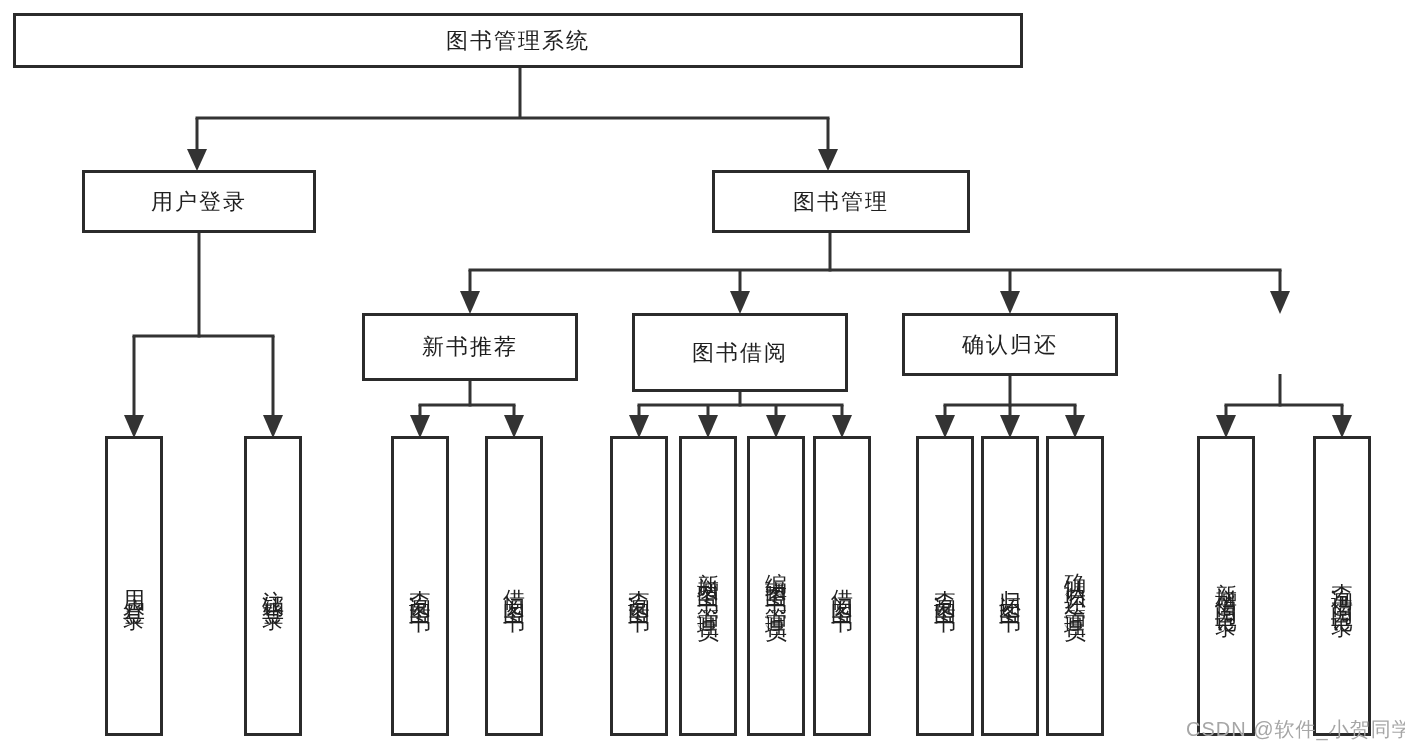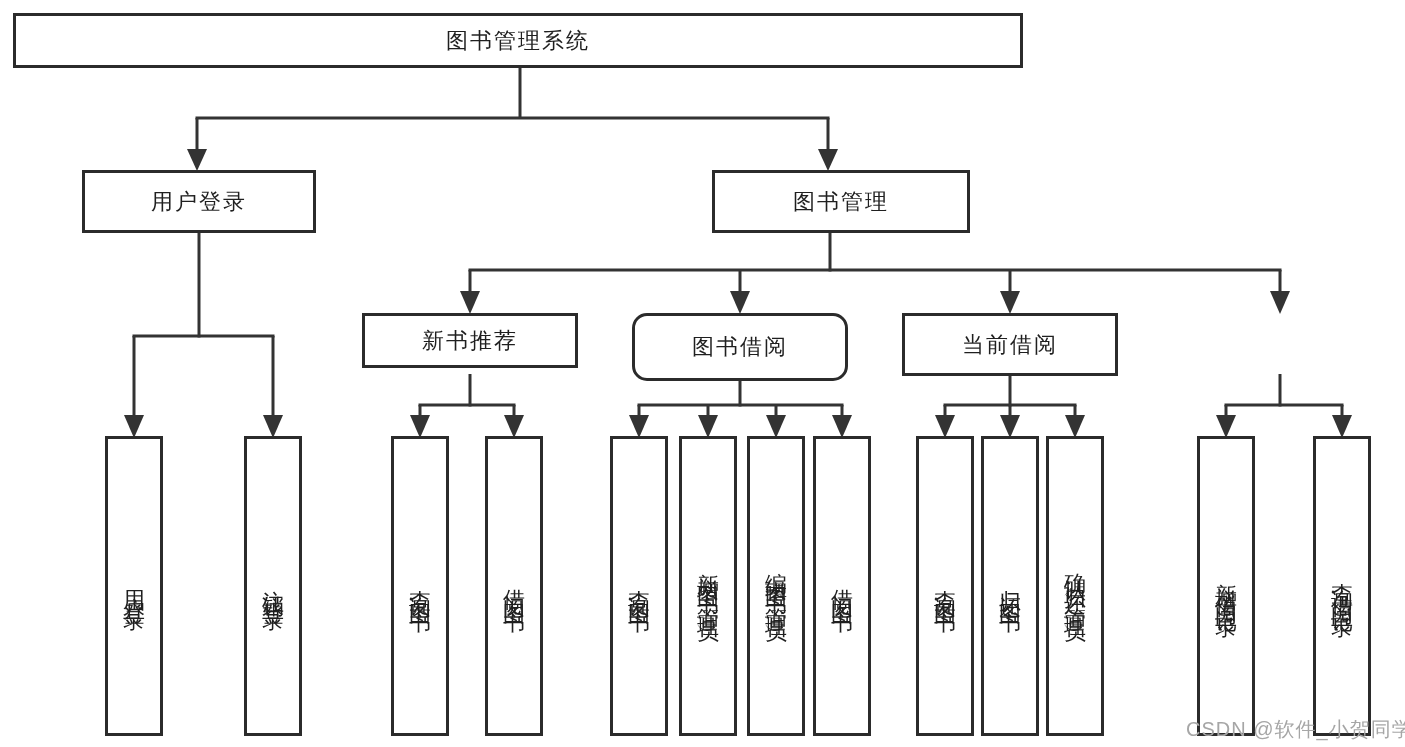--- a/index.html
+++ b/index.html
@@ -125,23 +125,23 @@
     <polygon points="1216,415 1236,415 1226,438"></polygon>
     <line x1="1342" y1="405" x2="1342" y2="418"></line>
     <polygon points="1332,415 1352,415 1342,438"></polygon>
   </svg>
 
   <div class="box h-box" style="left:13px; top:13px; width:1010px; height:55px;">图书管理系统</div>
 
   <div class="box h-box" style="left:82px; top:170px; width:234px; height:63px;">用户登录</div>
   <div class="box h-box" style="left:712px; top:170px; width:258px; height:63px;">图书管理</div>
 
-  <div class="box h-box" style="left:362px; top:313px; width:216px; height:55px;">新书推荐</div>
-  <div class="box h-box" style="left:632px; top:313px; width:216px; height:68px;border-radius:15px;">图书借阅</div>
-  <div class="box h-box" style="left:902px; top:313px; width:216px; height:63px;">当前借阅</div>
+  <div class="box h-box" style="left:362px; top:313px; width:216px; height:68px;">新书推荐</div>
+  <div class="box h-box" style="left:632px; top:313px; width:216px; height:79px;">图书借阅</div>
+  <div class="box h-box" style="left:902px; top:313px; width:216px; height:63px;">确认归还</div>
 
   <div class="box v-box" style="left:105px; top:436px; width:58px; height:300px;">用户登录</div>
   <div class="box v-box" style="left:244px; top:436px; width:58px; height:300px;">注销登录</div>
 
   <div class="box v-box" style="left:391px; top:436px; width:58px; height:300px;">查询图书</div>
   <div class="box v-box" style="left:485px; top:436px; width:58px; height:300px;">借阅图书</div>
 
   <div class="box v-box" style="left:610px; top:436px; width:58px; height:300px;">查询图书</div>
   <div class="box v-box" style="left:679px; top:436px; width:58px; height:300px;">新增图书（管理员）</div>
   <div class="box v-box" style="left:747px; top:436px; width:58px; height:300px;">编辑图书（管理员）</div>

